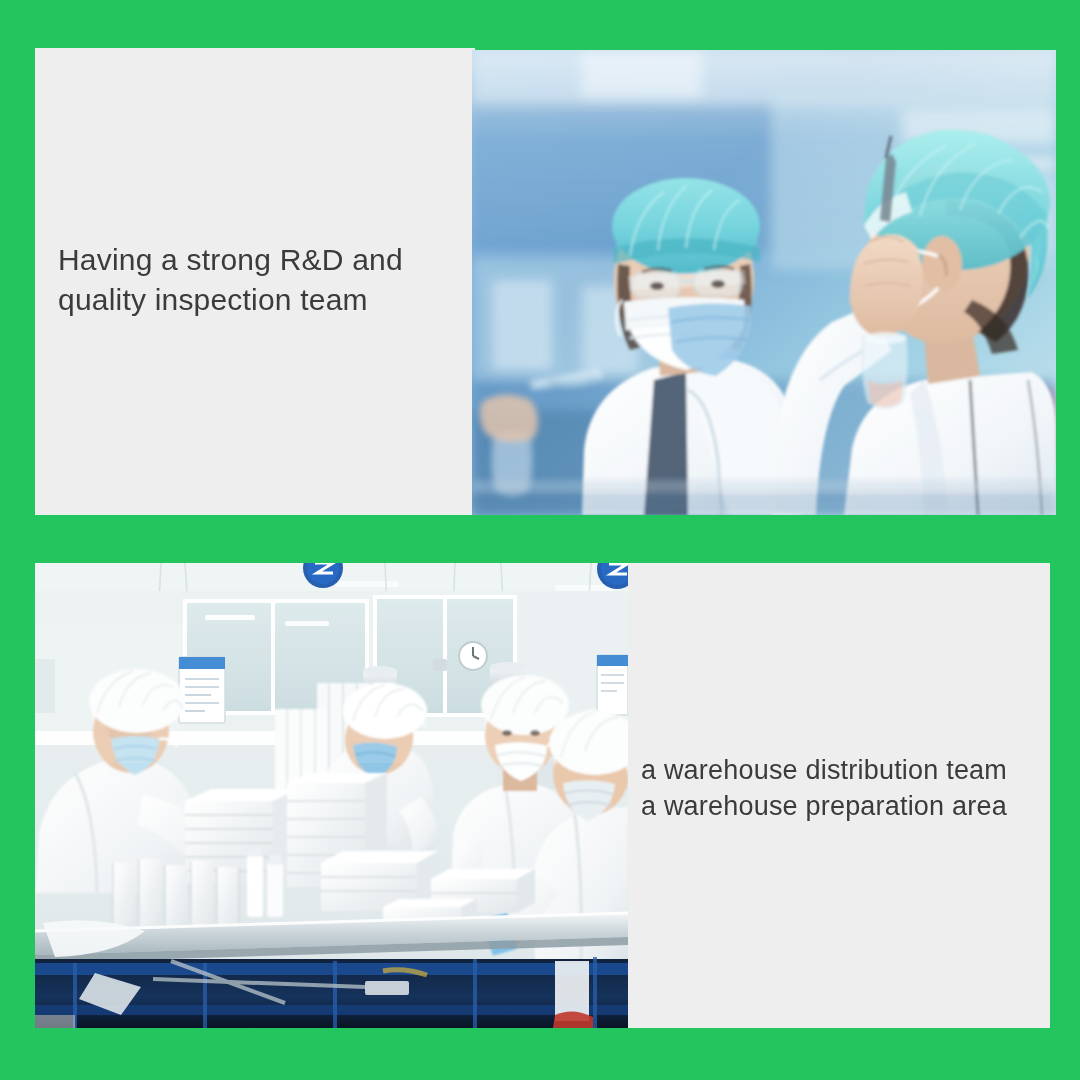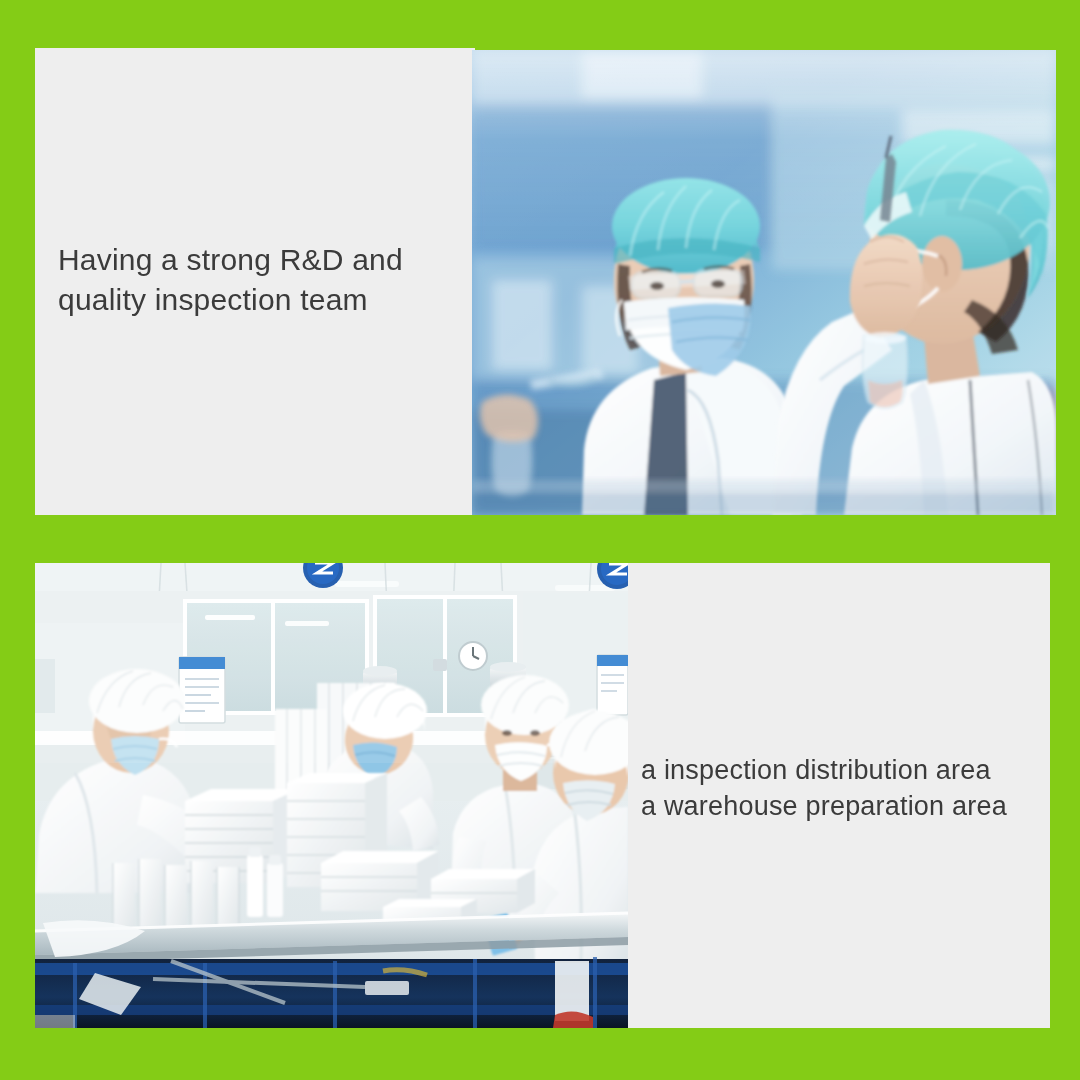--- a/index.html
+++ b/index.html
@@ -1,19 +1,19 @@
 <!DOCTYPE html>
 <html><head>
 <meta charset="utf-8">
 <style>
   * { margin:0; padding:0; box-sizing:border-box; }
   html,body { width:1080px; height:1080px; background:#ffffff; overflow:hidden; }
   body { font-family:"Liberation Sans", sans-serif; }
 
-  #canvas { position:relative; width:1080px; height:1080px; background:#84cc16; }
+  #canvas { position:relative; width:1080px; height:1080px; background:#22c55e; }
 
   
   .panel-top-gray{
     position:absolute; left:35px; top:48px; width:440px; height:467px;
     background:#eeeeee;
   }
   .caption-top{
     position:absolute; left:58px; top:240px; width:400px;
     color:#3b3b3b; font-size:30px; line-height:40px; font-weight:400;
     letter-spacing:0.2px; white-space:pre-line;
@@ -239,21 +239,21 @@
         <rect x="0" y="430" width="584" height="12" fill="#b8cedd" opacity="0.5"></rect>
         <rect x="0" y="442" width="584" height="23" fill="#4c7aa8" opacity="0.4"></rect>
       </g>
 
       <rect x="0" y="0" width="584" height="465" fill="#ffffff" opacity="0.05"></rect>
     </svg>
   </div>
 
   <div class="panel-bot-gray"></div>
 
-  <div class="caption-bot">a inspection distribution area
+  <div class="caption-bot">a warehouse distribution team
 a warehouse preparation area</div>
 
   <div class="photo-bot">
     <svg viewBox="0 0 593 465" preserveAspectRatio="xMidYMid slice">
       <defs>
         <linearGradient id="roomG" x1="0" y1="0" x2="0" y2="1">
           <stop offset="0%" stop-color="#f3f7f8"></stop>
           <stop offset="50%" stop-color="#e7eef0"></stop>
           <stop offset="100%" stop-color="#dbe4e7"></stop>
         </linearGradient>

